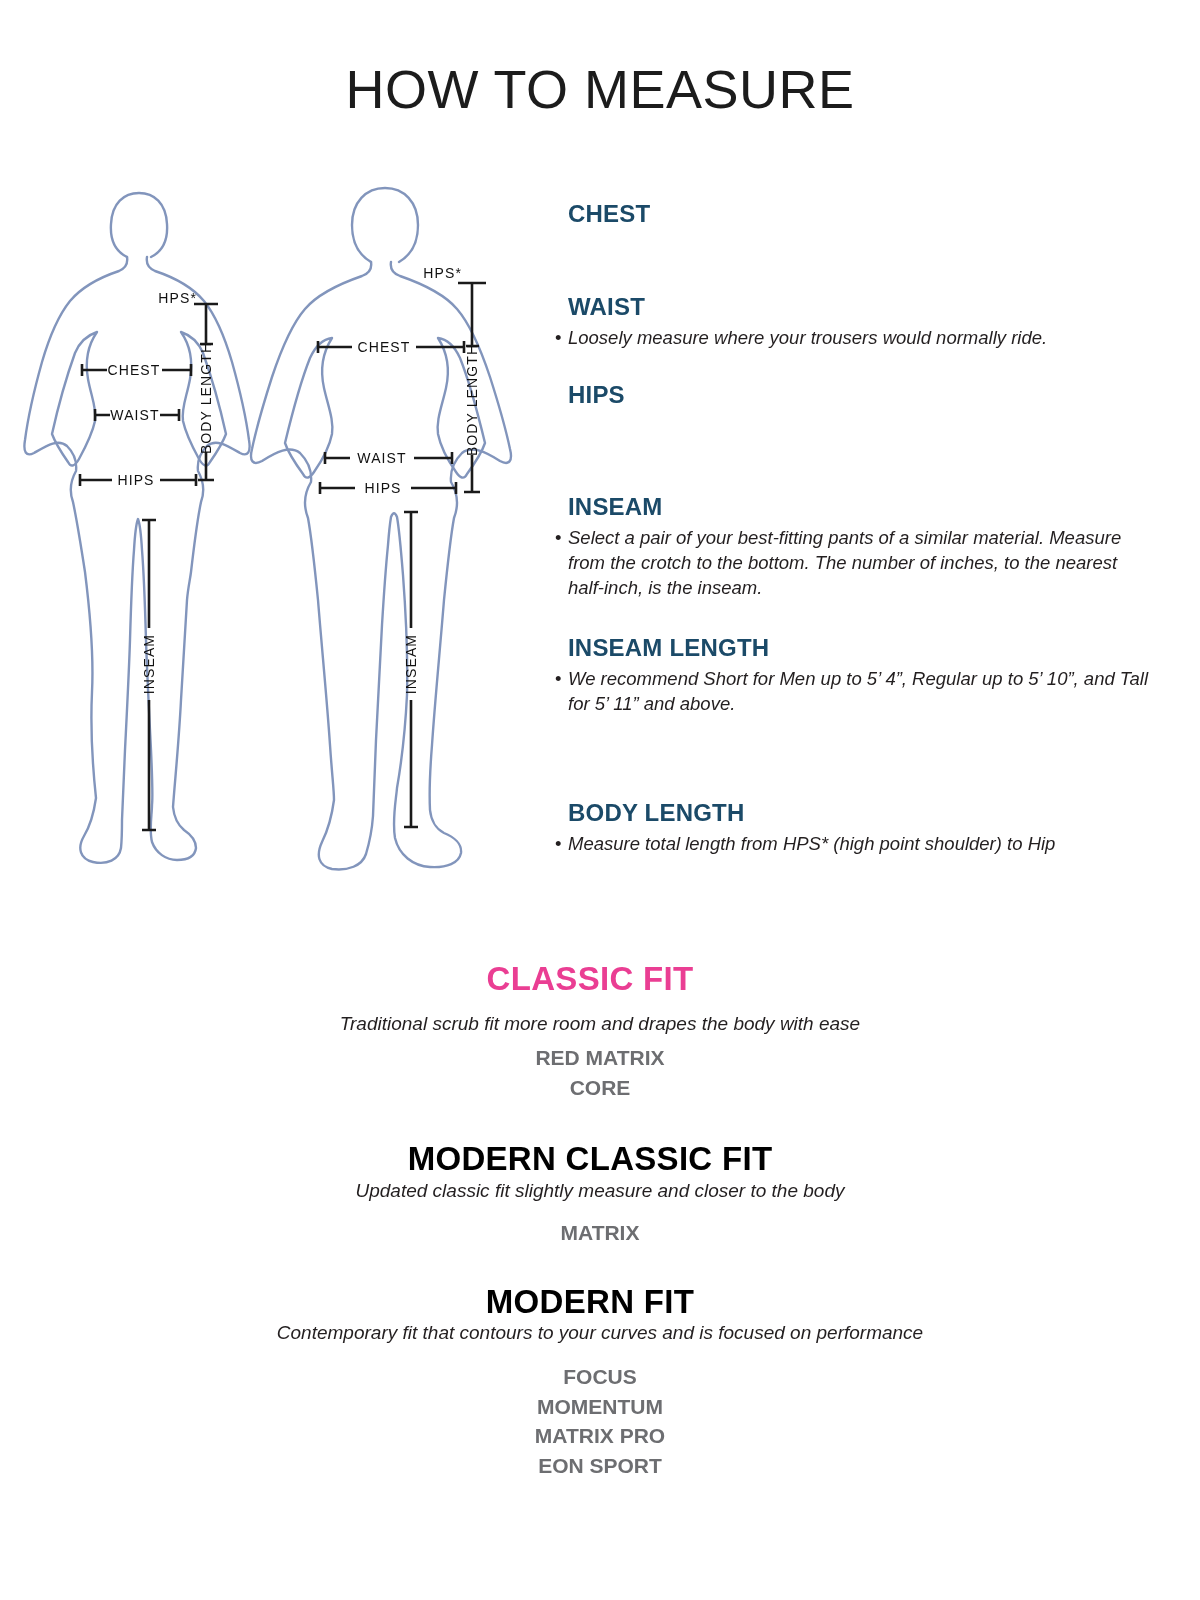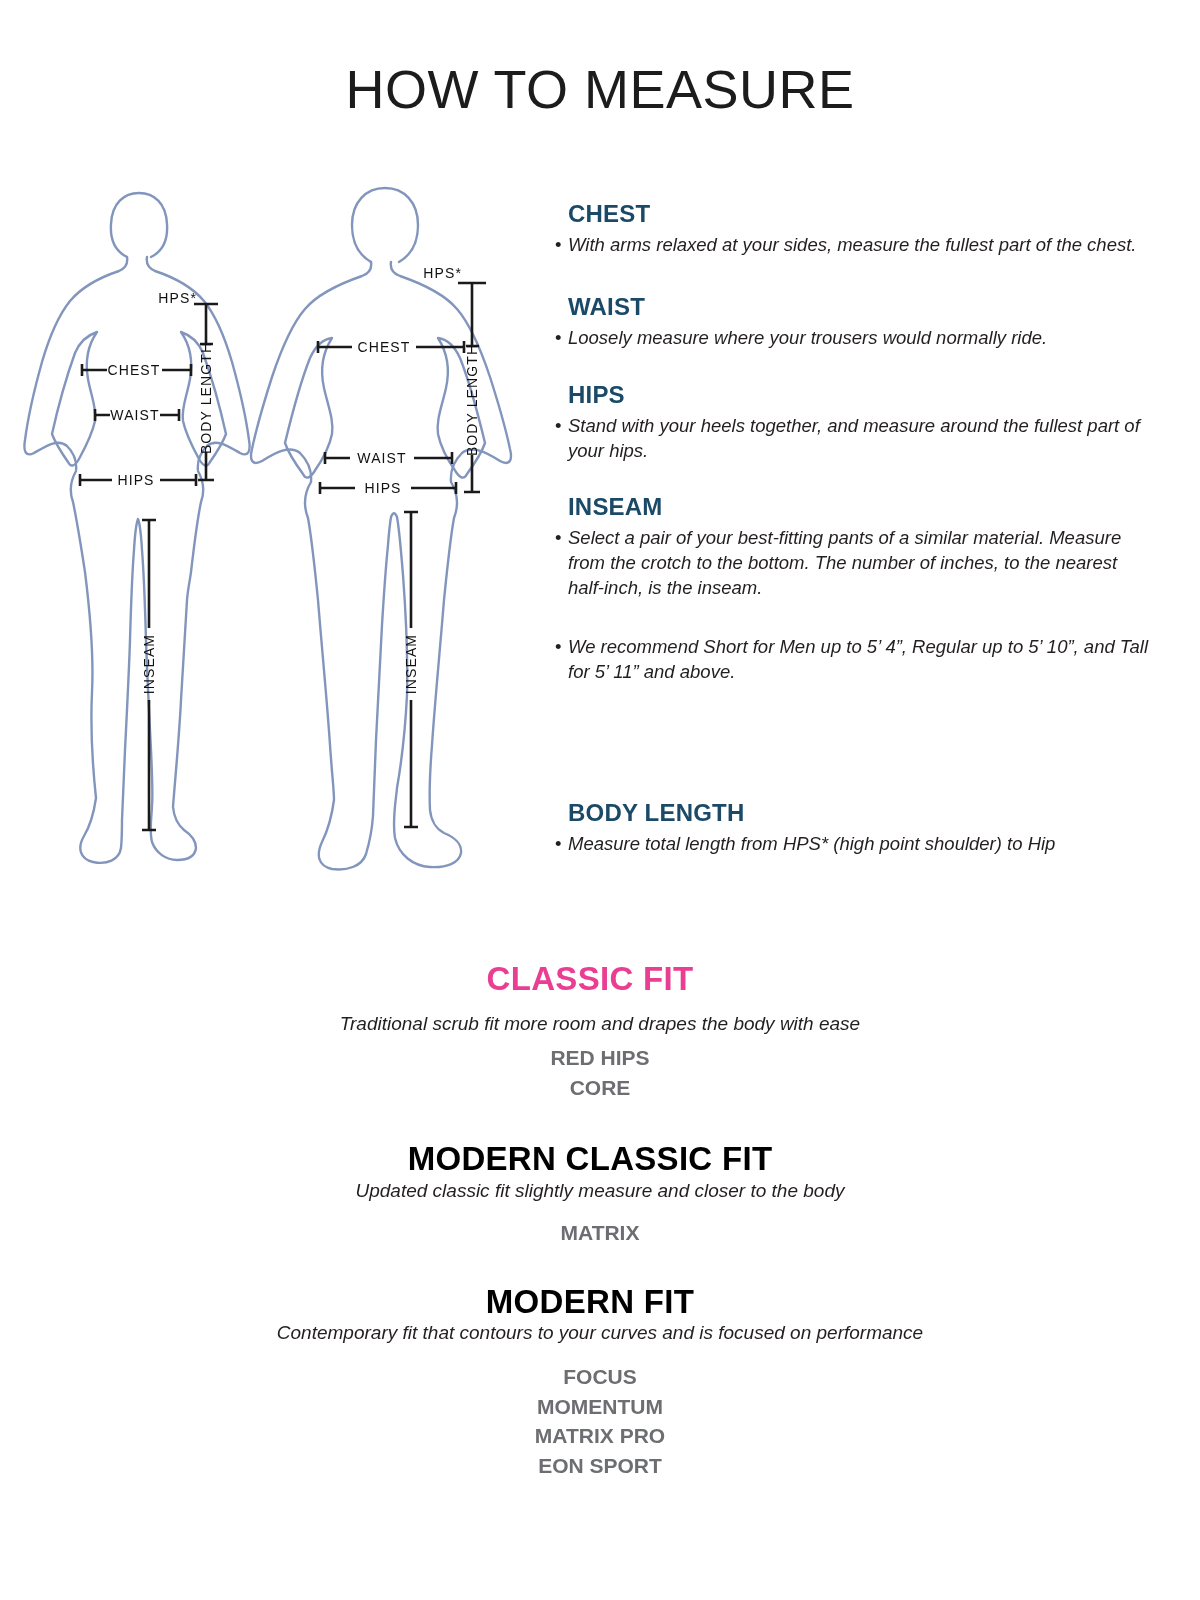--- a/index.html
+++ b/index.html
@@ -117,63 +117,58 @@
         <text class="figlabel" x="383" y="493" text-anchor="middle">HIPS</text>
 
         <path class="mline" d="M 404 512 H 418 M 411 512 V 628 M 411 700 V 827 M 404 827 H 418"></path>
         <text class="figlabel" text-anchor="middle" transform="rotate(-90 411 664)" x="411" y="669">INSEAM</text>
       </g>
     </g>
   </svg>
 
   <div class="msection" style="top:200px">
     <h2>CHEST</h2>
-    <ul>
-        <li>With arms relaxed at your sides, measure the fullest part of the chest.</li>
-      </ul>
   </div>
 
   <div class="msection" style="top:293px">
     <h2>WAIST</h2>
     <ul>
         <li>Loosely measure where your trousers would normally ride.</li>
       </ul>
   </div>
 
   <div class="msection" style="top:381px">
     <h2>HIPS</h2>
-    <ul>
-        <li>Stand with your heels together, and measure around the fullest part of your hips.</li>
-      </ul>
   </div>
 
   <div class="msection" style="top:493px">
     <h2>INSEAM</h2>
     <ul>
         <li>Select a pair of your best-fitting pants of a similar material. Measure from the crotch to the bottom. The number of inches, to the nearest half-inch, is the inseam.</li>
       </ul>
   </div>
 
   <div class="msection" style="top:634px">
+    <h2>INSEAM LENGTH</h2>
     <ul>
       <li>We recommend Short for Men up to 5’ 4”, Regular up to 5’ 10”, and Tall for 5’ 11” and above.</li>
     </ul>
   </div>
 
   <div class="msection" style="top:799px">
     <h2>BODY LENGTH</h2>
     <ul>
         <li>Measure total length from HPS* (high point shoulder) to Hip</li>
       </ul>
   </div>
 
   <h2 class="fit-heading fit-pink" style="top:960px">CLASSIC FIT</h2>
   <p class="fit-sub" style="top:1013px">Traditional scrub fit more room and drapes the body with ease</p>
   <ul class="fit-products" style="top:1043px">
-    <li>RED HIPS</li>
+    <li>RED MATRIX</li>
     <li>CORE</li>
   </ul>
 
   <h2 class="fit-heading fit-green" style="top:1140px">MODERN CLASSIC FIT</h2>
   <p class="fit-sub" style="top:1180px">Updated classic fit slightly measure and closer to the body</p>
   <ul class="fit-products" style="top:1218px">
     <li>MATRIX</li>
   </ul>
 
   <h2 class="fit-heading fit-green" style="top:1283px">MODERN FIT</h2>

